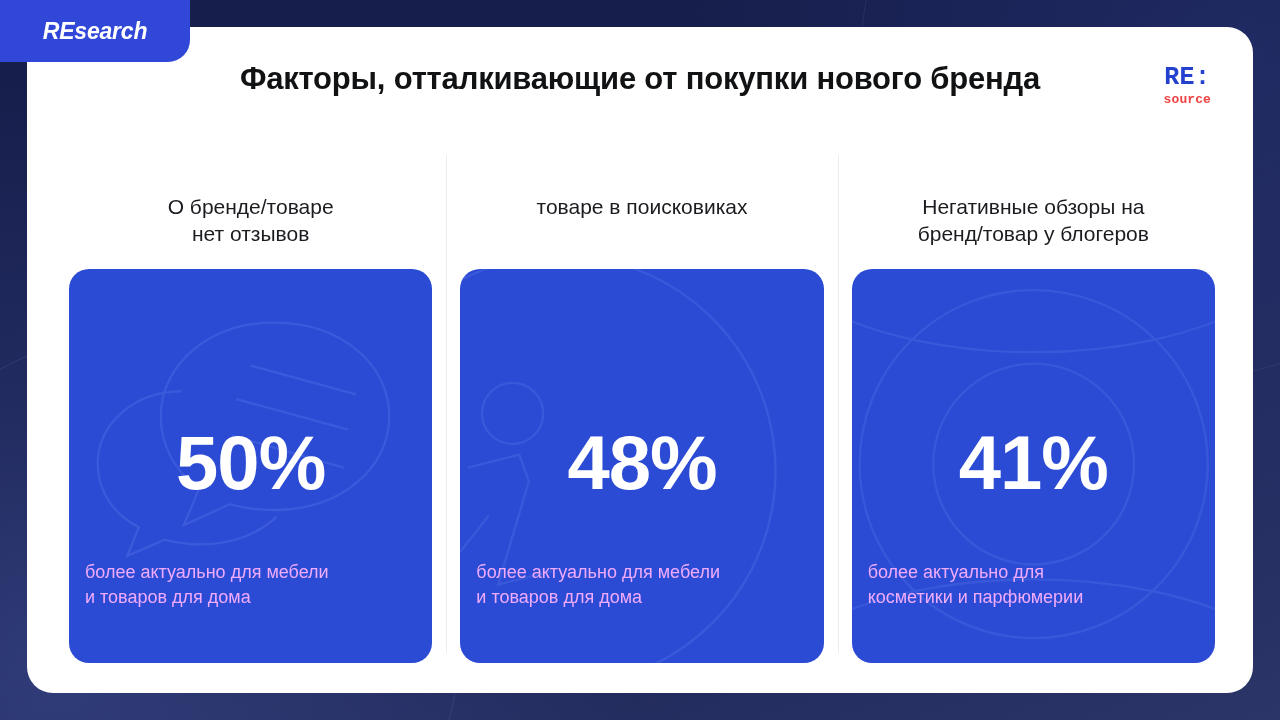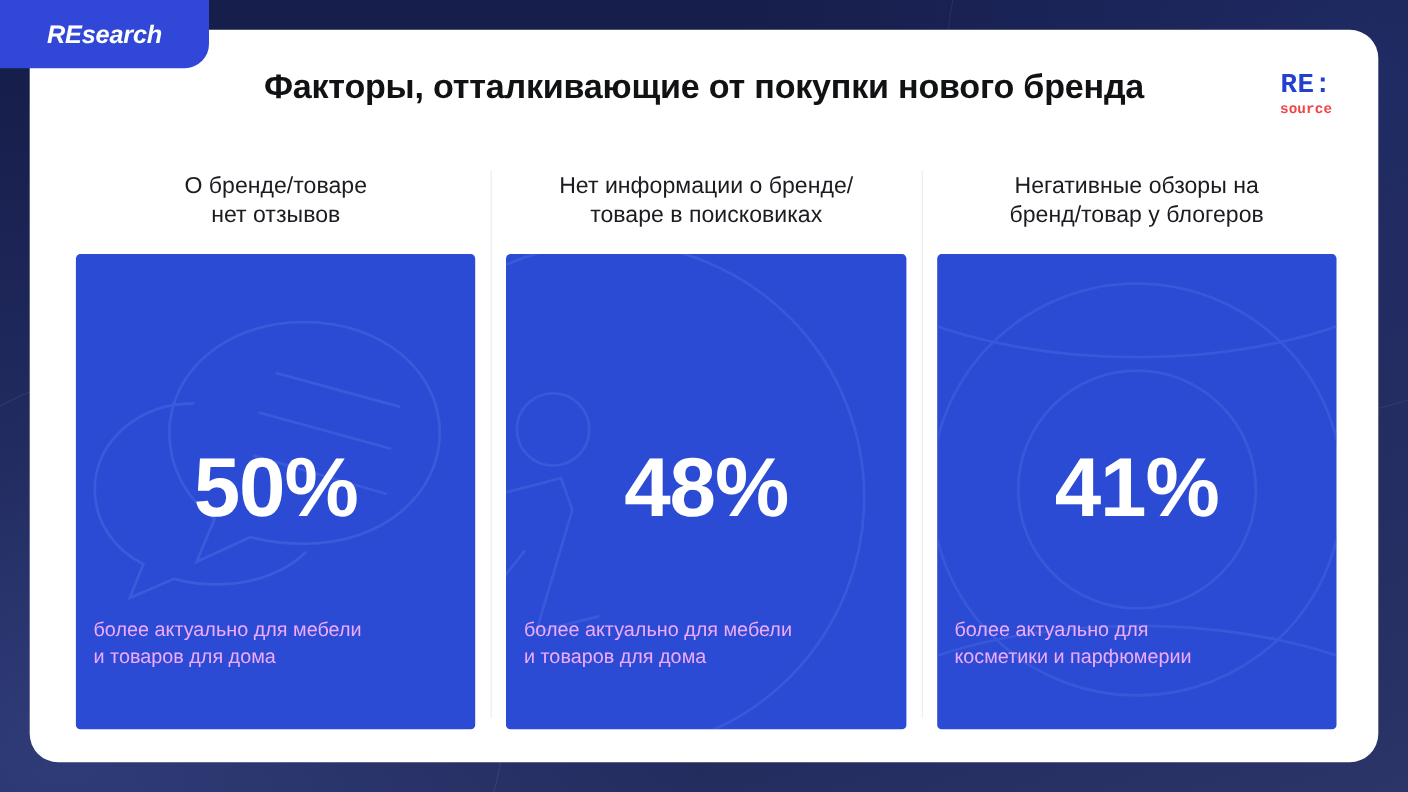--- a/index.html
+++ b/index.html
@@ -124,29 +124,30 @@
     background:#ececf1;
   }
 
   .col-header {
     text-align:center;
     color:#1b1c20;
     font-size:21px;
     line-height:1.3;
     min-height:70px;
     padding:6px 0 0;
+    margin-top:38px;
   }
 
   
   .stat-card {
     position:relative;
     margin-top:12px;
     flex:1;
     background:#2b4bd4;
-    border-radius:4px;
+    border-radius:20px;
     overflow:hidden;
     display:flex;
     flex-direction:column;
     align-items:center;
     justify-content:center;
   }
   .card-art {
     position:absolute;
     inset:0;
     pointer-events:none;
@@ -214,21 +215,20 @@
           <div class="stat-value">50%</div>
           <div class="stat-caption">
             <div>более актуально для мебели</div>
             <div>и товаров для дома</div>
           </div>
         </div>
       </div>
 
       <div class="column">
         <div class="col-header">
-          <div>Нет информации о бренде/</div>
           <div>товаре в поисковиках</div>
         </div>
         <div class="stat-card">
           <div class="card-art">
             <svg viewBox="0 0 380 420" preserveAspectRatio="xMidYMid slice" aria-hidden="true">
               <g fill="none" stroke="#4a67e0" stroke-width="2.4" opacity="0.5">
                 <circle cx="105" cy="215" r="225"></circle>
                 <circle cx="55" cy="155" r="32"></circle>
                 <path d="M8 212 L62 198 L72 226 L40 334 L96 320"></path>
                 <path d="M0 300 L30 262"></path>

